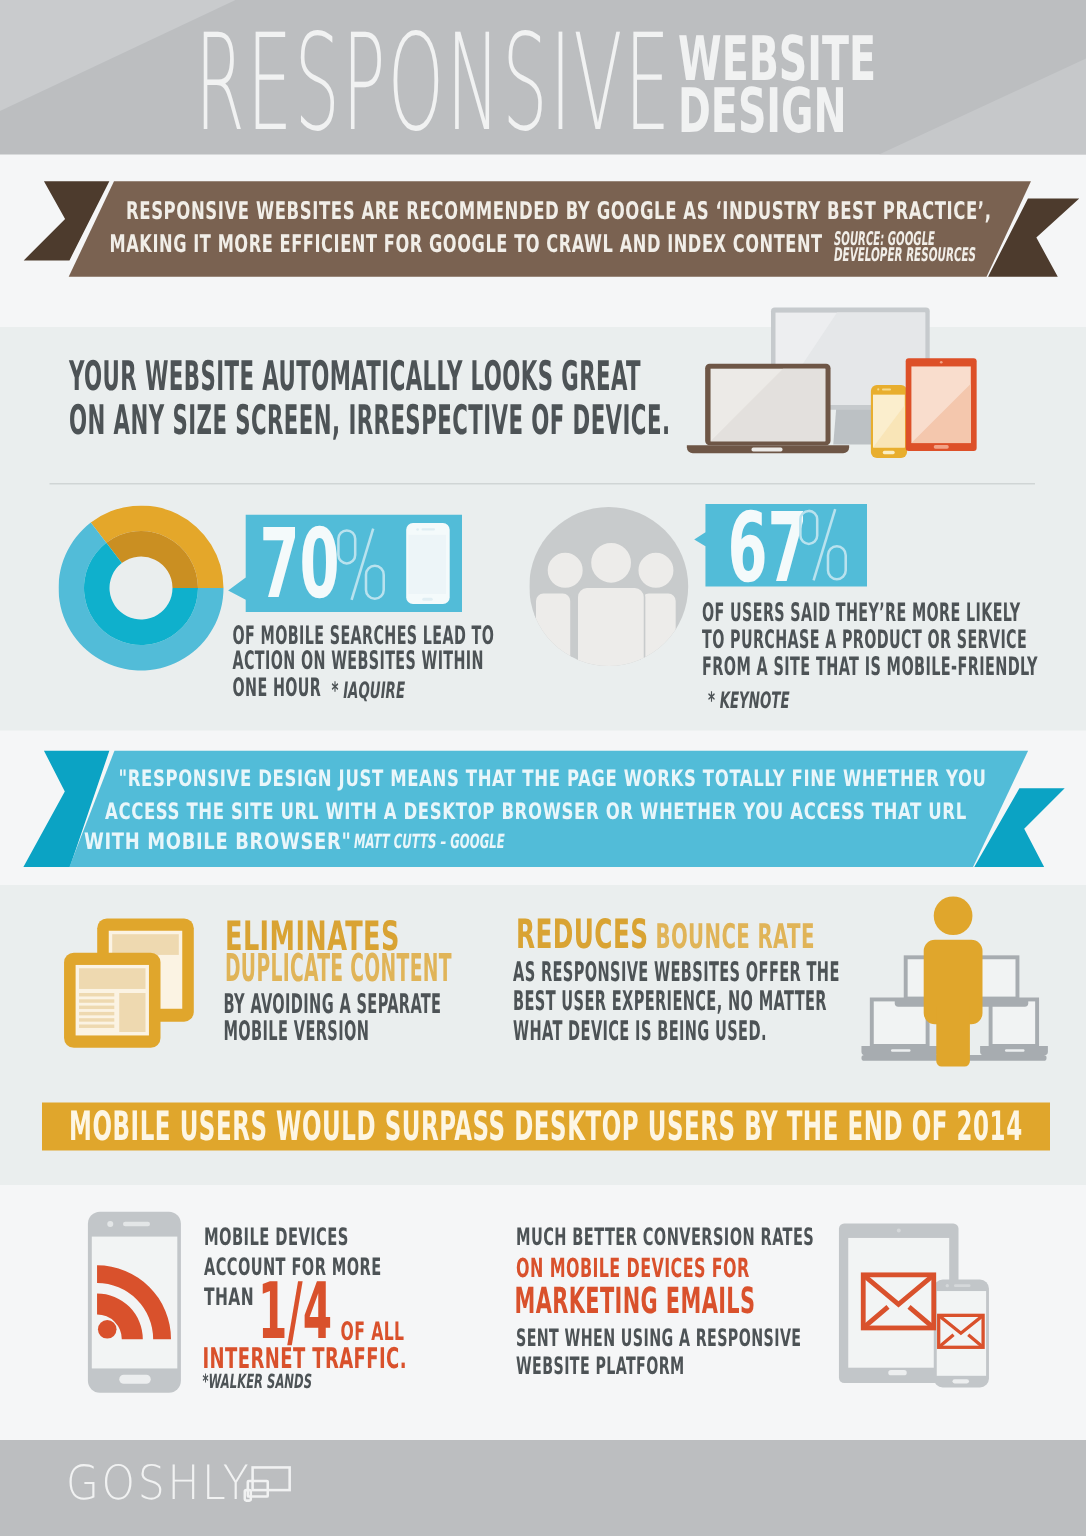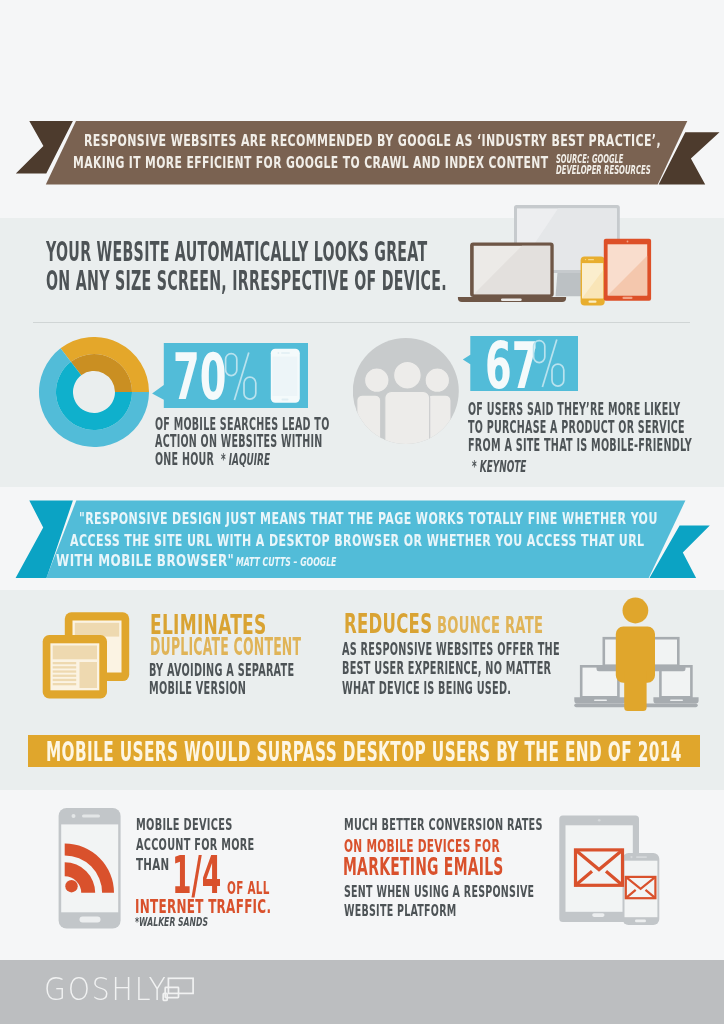--- a/index.html
+++ b/index.html
@@ -9,20 +9,29 @@
   .page{position:relative;width:724px;height:1024px;overflow:hidden;}
   .abs{position:absolute;}
   .cond{font-family:"DejaVu Sans Condensed","DejaVu Sans",sans-serif;
         transform-origin:left top; white-space:nowrap;}
 </style>
 </head>
 <body>
 
 <div class="page">
 
+  <div class="abs" style="left:0;top:0;width:724px;height:103px;background:#bcbec0;overflow:hidden;">
+    <svg width="724" height="103" style="position:absolute;left:0;top:0;">
+      <polygon points="0,0 157,0 0,74" fill="#c9cbcd"></polygon>
+      <polygon points="724,39 724,103 586,103" fill="#c6c8ca"></polygon>
+    </svg>
+    <div class="abs cond" style="left:130px;top:16px;font-family:'DejaVu Sans',sans-serif;font-size:89px;line-height:78px;font-weight:200;color:#f1f2f2;letter-spacing:3px;transform:scaleX(0.535);transform-origin:left top;">RESPONSIVE</div>
+    <div class="abs cond" style="left:452px;top:21px;font-size:41px;line-height:36px;height:36px;font-weight:bold;color:#f1f2f2;letter-spacing:0px;transform:scaleX(0.715);transform-origin:left top;">WEBSITE</div>
+    <div class="abs cond" style="left:452px;top:56px;font-size:41px;line-height:36px;height:36px;font-weight:bold;color:#f1f2f2;letter-spacing:0px;transform:scaleX(0.715);transform-origin:left top;">DESIGN</div>
+  </div>
 
   <svg class="abs" width="724" height="80" viewBox="0 0 724 80" style="left:0;top:118px;">
     <polygon points="29.3,2.9 72.9,2.9 46.3,55.6 15.8,55.6 43.4,28" fill="#4d3b2d"></polygon>
     <polygon points="685.3,14.3 719.5,14.3 690.9,40.4 705.2,66.5 658.7,66.5" fill="#4d3b2d"></polygon>
     <polygon points="76,2.9 687.3,2.9 657.7,66.5 45.8,66.5" fill="#7a6251"></polygon>
   </svg>
   <div class="abs cond" style="left:84px;top:133px;font-size:16.3px;line-height:16px;font-weight:bold;color:#f1eee8;letter-spacing:0.5px;transform:scaleX(0.752);transform-origin:left top;">RESPONSIVE WEBSITES ARE RECOMMENDED BY GOOGLE AS ‘INDUSTRY BEST PRACTICE’,</div>
   <div class="abs cond" style="left:73px;top:155px;font-size:16.3px;line-height:16px;font-weight:bold;color:#f1eee8;letter-spacing:0.5px;transform:scaleX(0.7385);transform-origin:left top;">MAKING IT MORE EFFICIENT FOR GOOGLE TO CRAWL AND INDEX CONTENT</div>
   <div class="abs cond" style="left:556px;top:153px;font-size:12.5px;line-height:11px;font-weight:bold;font-style:italic;color:#f1eee8;transform:scaleX(0.60);transform-origin:left top;">SOURCE: GOOGLE</div>
   <div class="abs cond" style="left:556px;top:163.5px;font-size:12.5px;line-height:11px;font-weight:bold;font-style:italic;color:#f1eee8;transform:scaleX(0.615);transform-origin:left top;">DEVELOPER RESOURCES</div>

